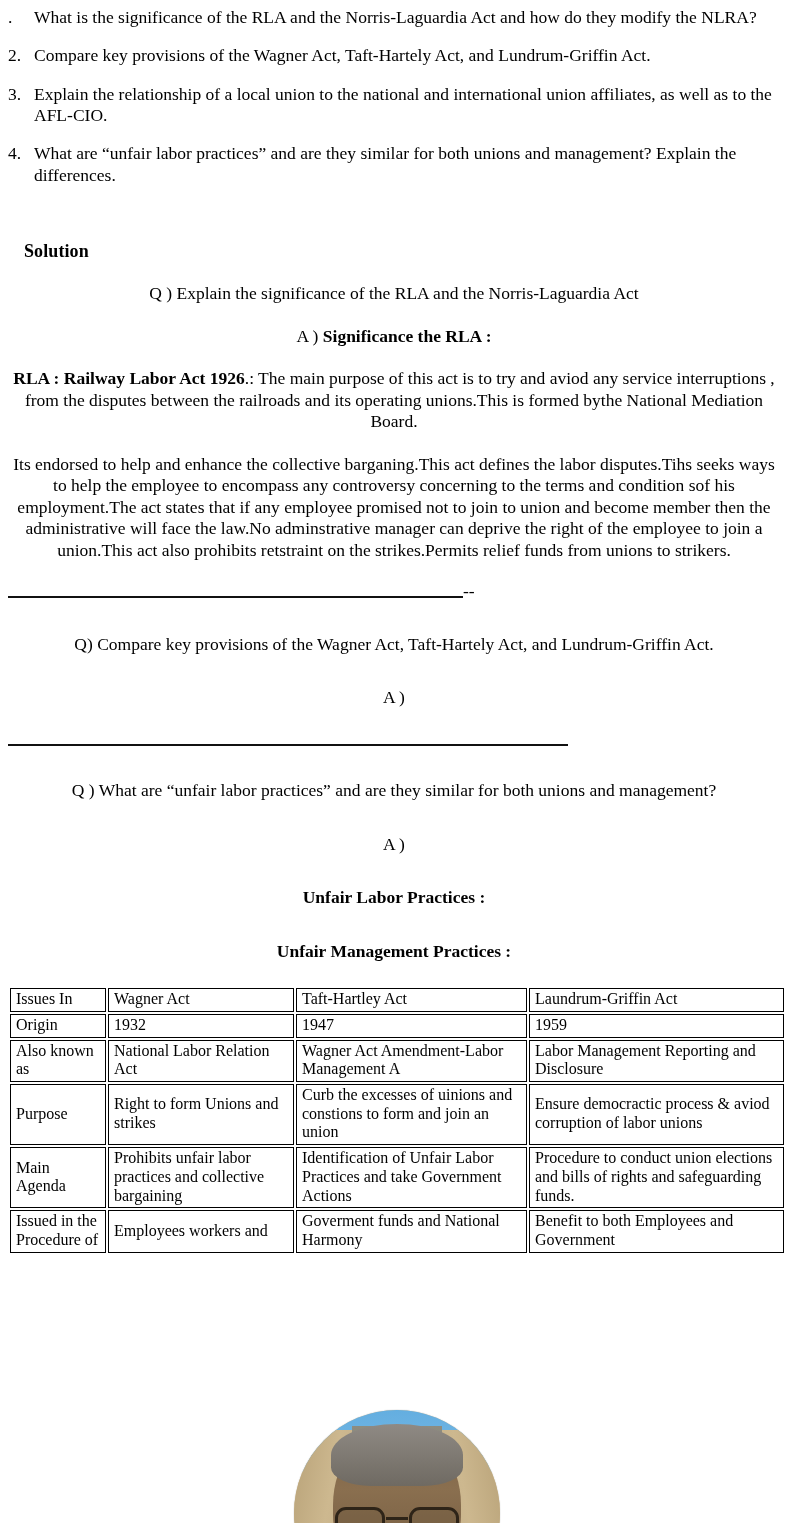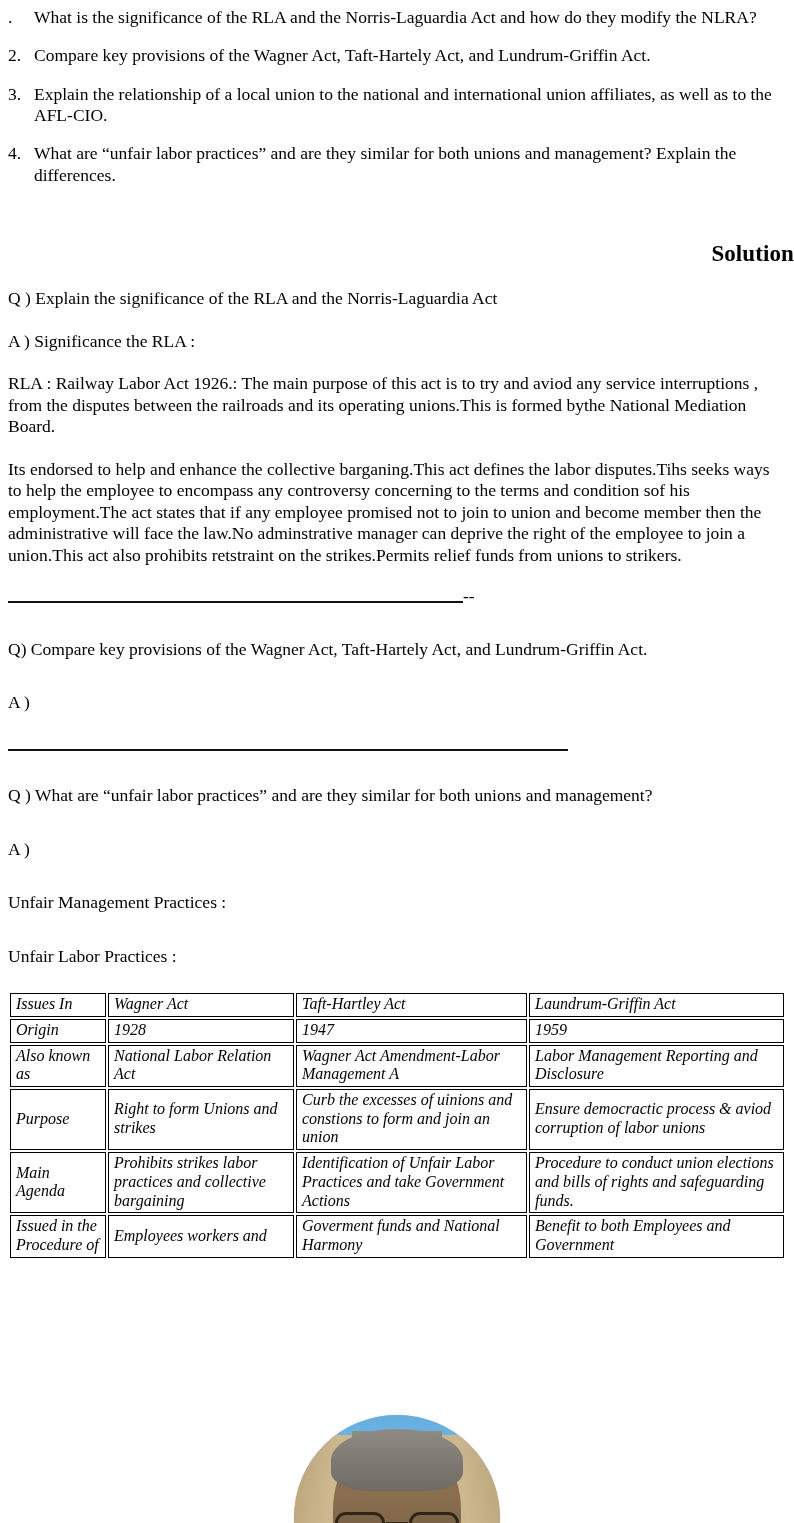--- a/index.html
+++ b/index.html
@@ -30,36 +30,36 @@
   .qitem:first-child { margin-top: 7px; }
   .qmarker {
     flex: 0 0 auto;
     width: 26px;
     text-align: left;
   }
   .qtext { flex: 1 1 auto; }
 
   
   .sol-heading {
-    font-size: 23px;
+    font-size: 18px;
     font-weight: bold;
     margin: 55px 0 0 24px;
     letter-spacing: .1px;
-    text-align: right;
   }
 
   
   .para {
     font-size: 17.5px;
     line-height: 1.23;
     margin: 21px 0 0 8px;
     max-width: 772px;
+    text-align: center;
   }
   .para.tight { margin-top: 32px; }
-  .b { font-weight: normal; }
+  .b { font-weight: bold; }
 
   
   .rule-wrap {
     margin: 20px 0 0 8px;
     font-size: 17.5px;
     line-height: 1.1;
     white-space: nowrap;
     overflow: hidden;
   }
   .rule-line {
@@ -83,21 +83,20 @@
     table-layout: fixed;
     background: #ffffff;
     font-size: 16px;
     line-height: 1.17;
   }
   .cmp-table td {
     border: 1px solid #000000;
     padding: 1px 4px 2px 5px;
     vertical-align: middle;
     word-wrap: break-word;
-    font-style: italic;
   }
   .cmp-table col.c1 { width: 96px; }
   .cmp-table col.c2 { width: 186px; }
   .cmp-table col.c3 { width: 231px; }
   .cmp-table col.c4 { width: 255px; }
 
   
   .avatar-zone {
     margin-top: 155px;
     display: flex;
@@ -232,58 +231,58 @@
   <p class="para tight">Q) Compare key provisions of the Wagner Act, Taft-Hartely Act, and Lundrum-Griffin Act.</p>
   <p class="para tight">A )</p>
 
   <div class="rule-wrap rule-2">
     <span class="rule-line"></span>
   </div>
 
   <p class="para tight">Q )  What are “unfair labor practices” and are they similar for both unions and management?</p>
   <p class="para tight">A )</p>
 
+  <p class="para tight b">Unfair Labor Practices :</p>
   <p class="para tight b">Unfair Management Practices :</p>
-  <p class="para tight b">Unfair Labor Practices :</p>
 
   <table class="cmp-table">
     <colgroup>
         <col class="c1">
         <col class="c2">
         <col class="c3">
         <col class="c4">
       </colgroup>
     <tbody>
       <tr>
         <td>Issues In</td>
         <td>Wagner Act</td>
         <td>Taft-Hartley Act</td>
         <td>Laundrum-Griffin Act</td>
       </tr>
       <tr>
         <td>Origin</td>
-        <td>1928</td>
+        <td>1932</td>
         <td>1947</td>
         <td>1959</td>
       </tr>
       <tr>
         <td>Also known as</td>
         <td>National Labor Relation Act</td>
         <td>Wagner Act Amendment-Labor Management A</td>
         <td>Labor Management Reporting and Disclosure</td>
       </tr>
       <tr>
         <td>Purpose</td>
         <td>Right to form Unions and strikes</td>
         <td>Curb the excesses of uinions and constions to form and join an union</td>
         <td>Ensure democractic process &amp; aviod corruption of labor unions</td>
       </tr>
       <tr>
         <td>Main Agenda</td>
-        <td>Prohibits strikes labor practices and collective bargaining</td>
+        <td>Prohibits unfair labor practices and collective bargaining</td>
         <td>Identification of Unfair Labor Practices and take Government Actions</td>
         <td>Procedure to conduct union elections and bills of rights and safeguarding funds.</td>
       </tr>
       <tr>
         <td>Issued in the Procedure of</td>
         <td>Employees workers and</td>
         <td>Goverment funds and National Harmony</td>
         <td>Benefit to both Employees and Government</td>
       </tr>
     </tbody>

